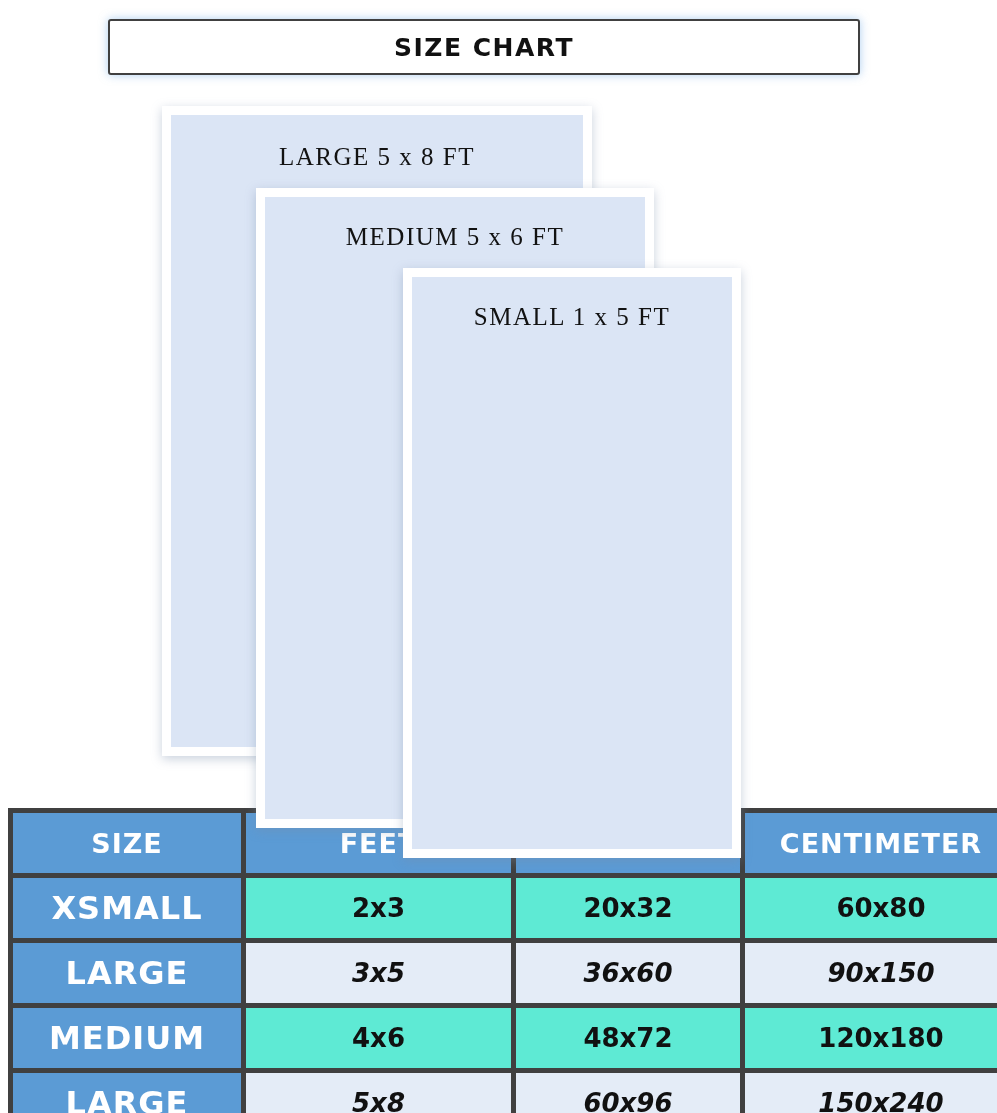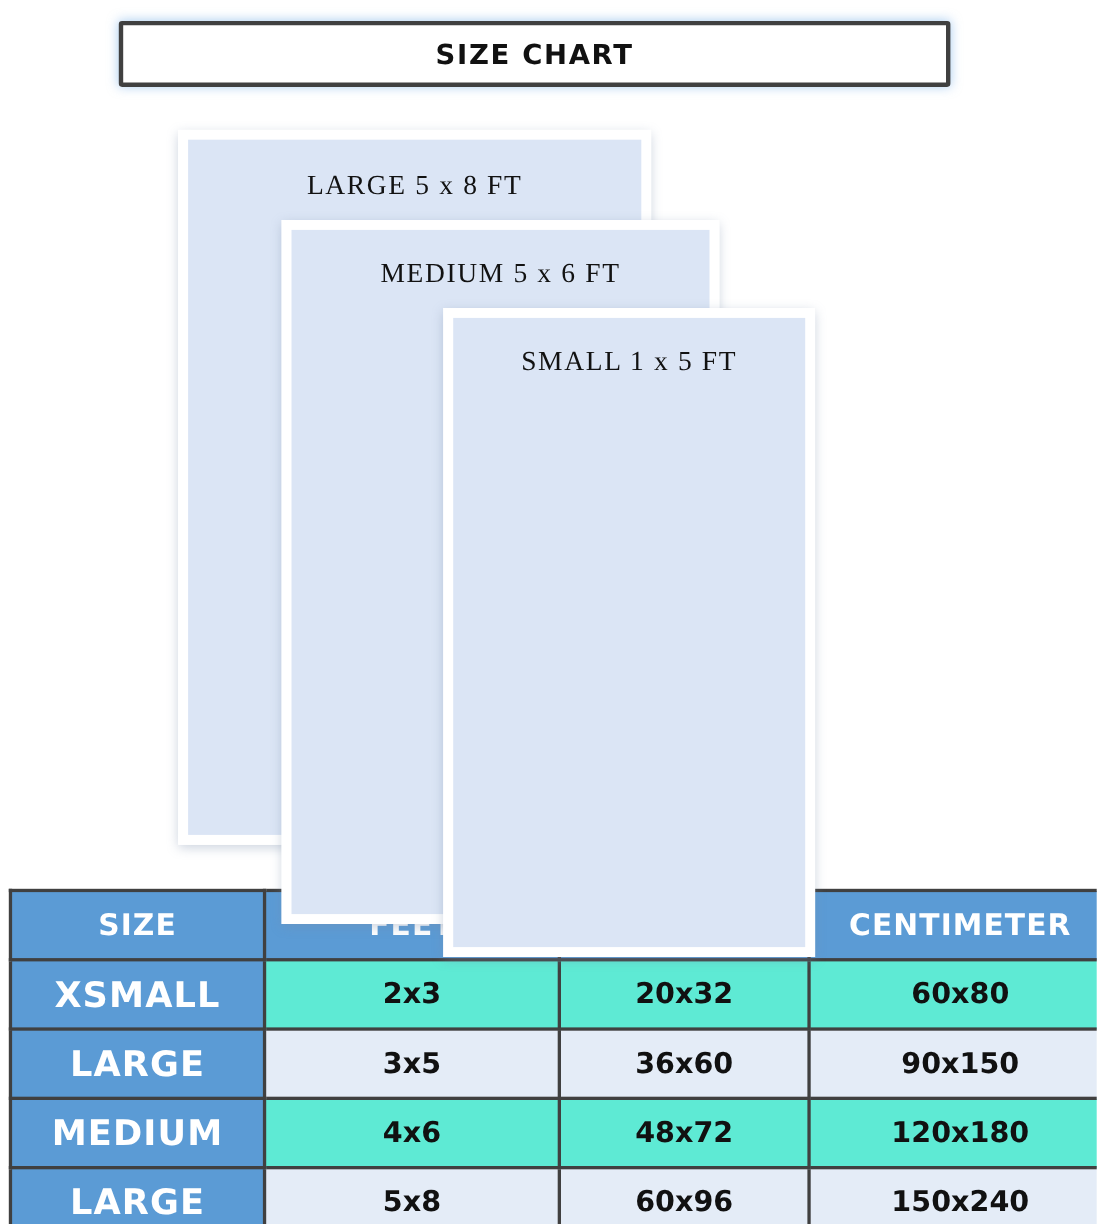--- a/index.html
+++ b/index.html
@@ -15,41 +15,41 @@
     overflow: hidden;
   }
 
   
   .title-box {
     position: absolute;
     left: 108px;
     top: 19px;
     width: 748px;
     height: 52px;
-    border: 4px solid #404040;
+    border: 2px solid #404040;
     border-radius: 3px;
     background: #ffffff;
     box-shadow: 0 0 10px rgba(110,170,230,0.55);
     display: flex;
     align-items: center;
     justify-content: center;
   }
   .title-text {
     font-family: "DejaVu Sans", sans-serif;
     font-weight: bold;
     font-size: 25px;
     letter-spacing: 1.5px;
     color: #111111;
   }
 
   
   .stack {
     position: absolute;
     left: 0;
-    top: 90px;
+    top: 78px;
     width: 816px;
     height: 720px;
   }
   .poster {
     position: absolute;
     background: #ffffff;
     border: 9px solid #ffffff;
     box-shadow: 0 3px 10px rgba(120,140,170,0.40);
     box-sizing: border-box;
   }
@@ -85,21 +85,21 @@
   
   .size-table {
     position: absolute;
     left: 8px;
     top: 808px;
     width: 981px;
     border-collapse: collapse;
     table-layout: fixed;
   }
   .size-table th, .size-table td {
-    border: 3px solid #404040;
+    border: 5px solid #404040;
     height: 58px;
     text-align: center;
     vertical-align: middle;
   }
   .size-table thead th {
     background: #5b9bd5;
     color: #ffffff;
     font-family: "DejaVu Sans", sans-serif;
     font-weight: bold;
     font-size: 27px;
@@ -120,20 +120,21 @@
   }
   .size-table td.cell {
     background: #5eead4;
     color: #111111;
     font-family: "DejaVu Sans", sans-serif;
     font-weight: bold;
     font-size: 26px;
   }
   .size-table tr.alt td.cell {
     background: #e4ecf7;
+    font-style: italic;
   }
 </style>
 </head>
 <body>
 
 <div class="title-box">
   <span class="title-text">SIZE CHART</span>
 </div>
 
 <div class="stack">

